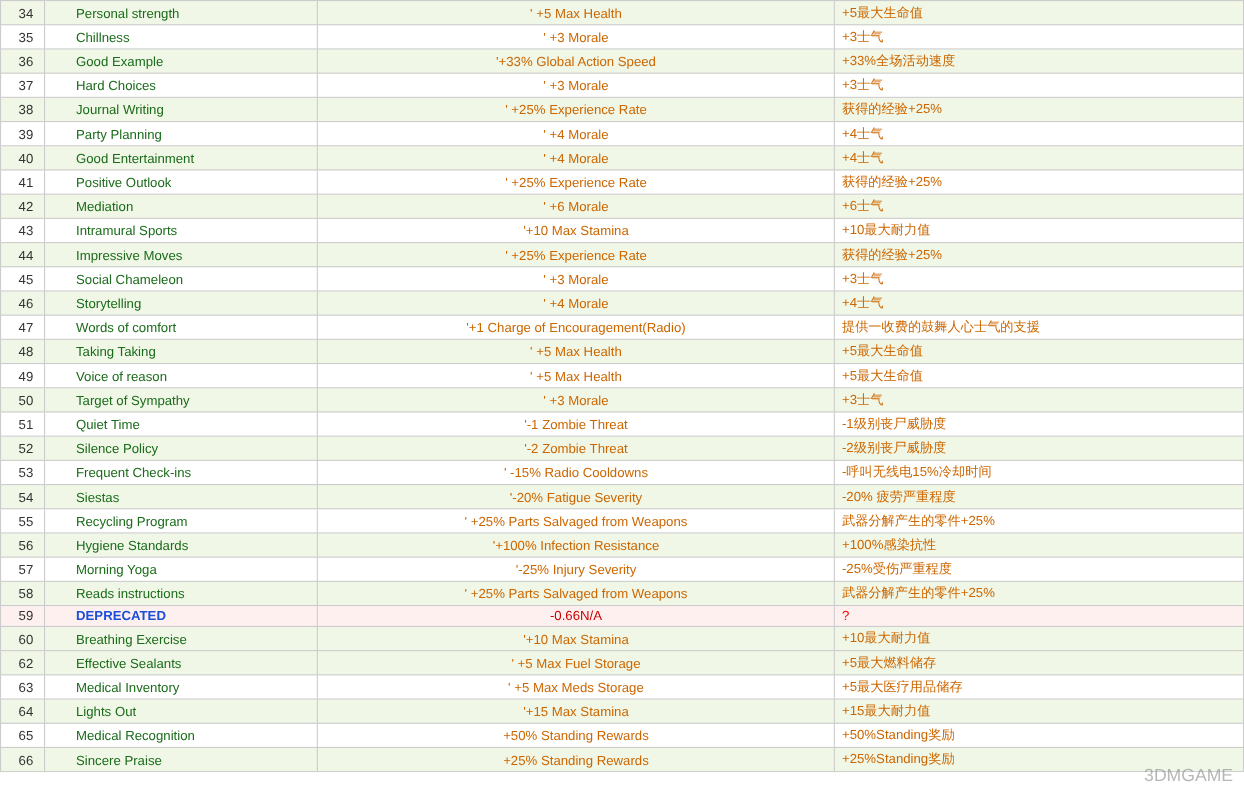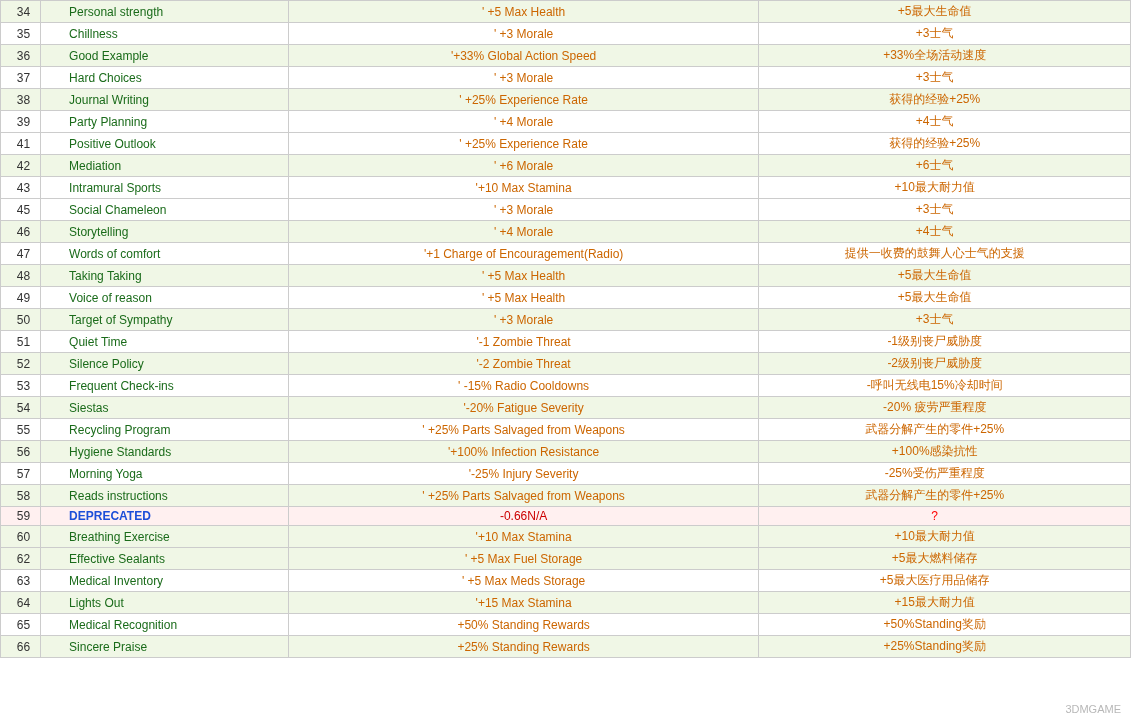--- a/index.html
+++ b/index.html
@@ -18,28 +18,28 @@
       white-space: nowrap;
     }
     .row-even { background-color: #f0f7e6; }
     .row-odd { background-color: #ffffff; }
     .row-deprecated { background-color: #fff0f0; }
     .col-num { width: 32px; text-align: center; color: #333; padding-left: 12px; }
     .col-name { width: 200px; color: #1a6b1a; font-weight: normal; padding-left: 28px; }
     .col-name.deprecated { color: #1d4ed8; font-weight: bold; }
     .col-effect { width: 380px; text-align: center; color: #cc6600; }
     .col-effect.deprecated { color: #cc0000; }
-    .col-cn { width: 300px; text-align: center; color: #cc6600; padding-right: 26px; }
+    .col-cn { width: 300px; text-align: left; color: #cc6600; padding-right: 26px; }
     .col-cn.deprecated { color: #ff0000; }
     .watermark {
       position: fixed;
       bottom: 10px;
       right: 10px;
       opacity: 0.6;
-      font-size: 11px;
+      font-size: 16px;
       color: #888;
     }
   </style>
 </head>
 <body>
 
 <table>
   <tbody id="table-body">
       <tr class="row-even">
         <td class="col-num">34</td>
@@ -70,37 +70,49 @@
         <td class="col-name">Journal Writing</td>
         <td class="col-effect">' +25% Experience Rate</td>
         <td class="col-cn">获得的经验+25%</td>
       </tr>
       <tr class="row-odd">
         <td class="col-num">39</td>
         <td class="col-name">Party Planning</td>
         <td class="col-effect">' +4 Morale</td>
         <td class="col-cn">+4士气</td>
       </tr>
+      <tr class="row-even">
+        <td class="col-num">40</td>
+        <td class="col-name">Good Entertainment</td>
+        <td class="col-effect">' +4 Morale</td>
+        <td class="col-cn">+4士气</td>
+      </tr>
       <tr class="row-odd">
         <td class="col-num">41</td>
         <td class="col-name">Positive Outlook</td>
         <td class="col-effect">' +25% Experience Rate</td>
         <td class="col-cn">获得的经验+25%</td>
       </tr>
       <tr class="row-even">
         <td class="col-num">42</td>
         <td class="col-name">Mediation</td>
         <td class="col-effect">' +6 Morale</td>
         <td class="col-cn">+6士气</td>
       </tr>
       <tr class="row-odd">
         <td class="col-num">43</td>
         <td class="col-name">Intramural Sports</td>
         <td class="col-effect">'+10 Max Stamina</td>
         <td class="col-cn">+10最大耐力值</td>
+      </tr>
+      <tr class="row-even">
+        <td class="col-num">44</td>
+        <td class="col-name">Impressive Moves</td>
+        <td class="col-effect">' +25% Experience Rate</td>
+        <td class="col-cn">获得的经验+25%</td>
       </tr>
       <tr class="row-odd">
         <td class="col-num">45</td>
         <td class="col-name">Social Chameleon</td>
         <td class="col-effect">' +3 Morale</td>
         <td class="col-cn">+3士气</td>
       </tr>
       <tr class="row-even">
         <td class="col-num">46</td>
         <td class="col-name">Storytelling</td>

